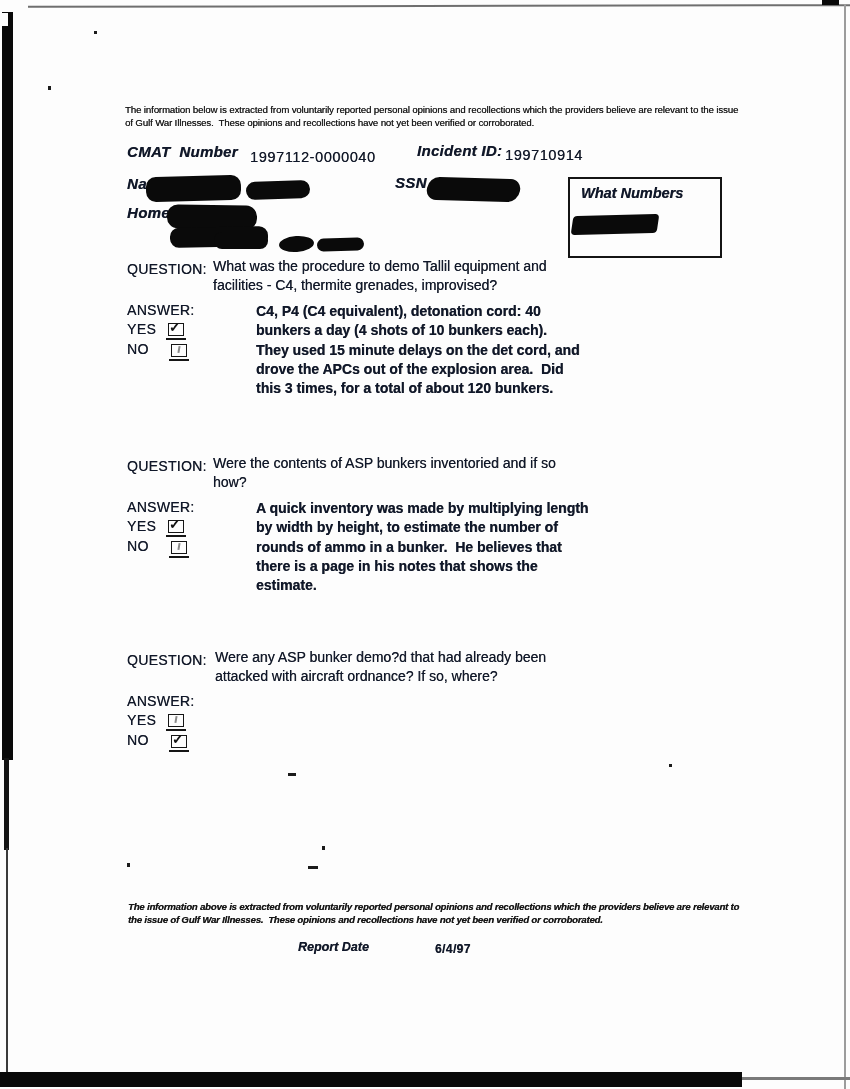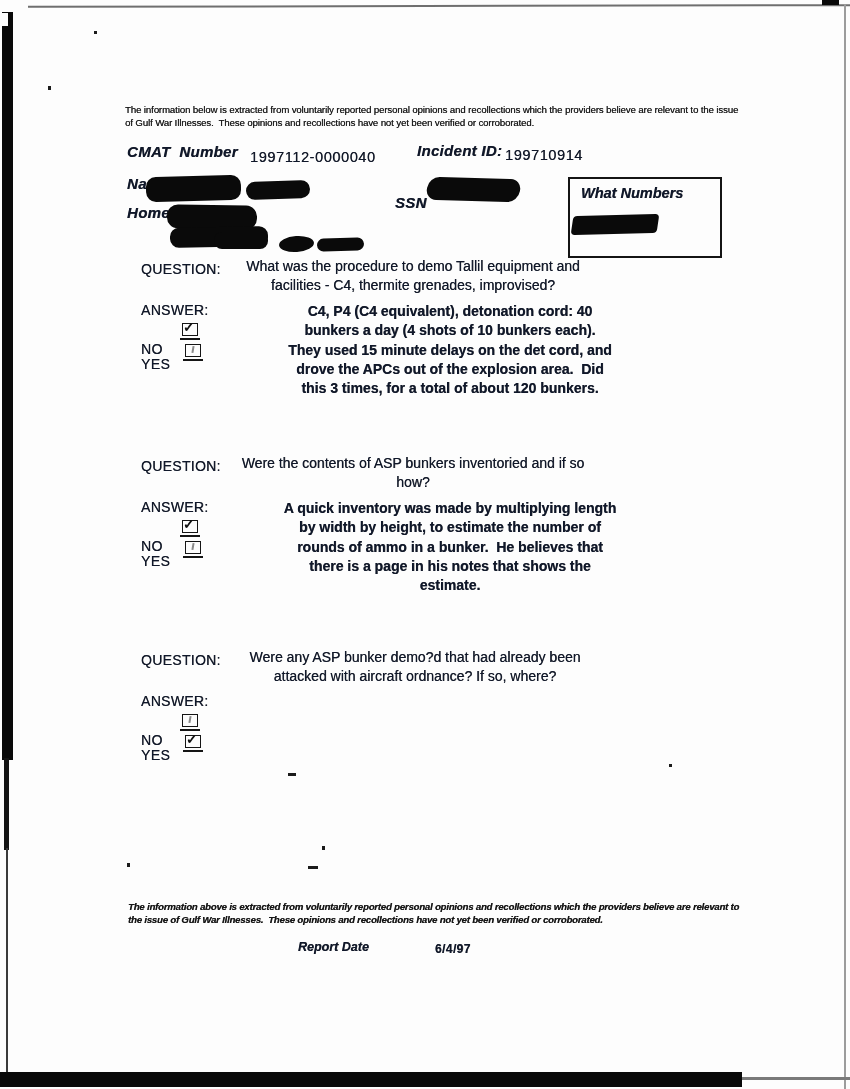--- a/index.html
+++ b/index.html
@@ -13,25 +13,25 @@
   
   .disclaimer{
     font-size:9.6px;letter-spacing:-0.1px;line-height:13px;white-space:pre-wrap;
     text-shadow:0.25px 0 0 rgba(20,20,20,.8);
   }
   .disclaimer.footer{font-style:italic;font-weight:bold;letter-spacing:-0.2px;}
   
   .flabel{font-weight:bold;font-style:italic;font-size:15px;letter-spacing:0.3px;white-space:pre;}
   .fvalue{font-size:14.5px;letter-spacing:0.6px;}
   
-  .qblock{position:absolute;left:141px;width:500px;height:160px;text-align:center;}
+  .qblock{position:absolute;left:127px;width:500px;height:160px;}
   .qlabel{position:absolute;left:0;top:4px;font-size:14px;letter-spacing:0.3px;}
   .qtext{position:absolute;left:86px;top:0;width:372px;font-size:14px;line-height:19.3px;white-space:pre-wrap;}
   .alabel{position:absolute;left:0;top:45px;font-size:14px;letter-spacing:0.3px;}
-  .yeslabel{position:absolute;left:0;top:64px;font-size:14px;letter-spacing:0.4px;margin-top:35px;}
+  .yeslabel{position:absolute;left:0;top:64px;font-size:14px;letter-spacing:0.4px;}
   .nolabel{position:absolute;left:0;top:84px;font-size:14px;letter-spacing:0.4px;}
   .atext{position:absolute;left:129px;top:45px;width:360px;font-size:14px;line-height:19.3px;white-space:pre-wrap;font-weight:bold;}
   
   .cb{position:absolute;width:14px;height:11px;border:1.8px solid #151515;}
   .cb::before{content:"";position:absolute;left:-3px;right:-3px;bottom:-4.5px;height:1.6px;background:#151515;}
   .cb.checked::after{
     content:"\2713";position:absolute;left:0px;top:-5px;font-size:14px;font-weight:bold;color:#111;
   }
   .cb:not(.checked)::after{
     content:"";position:absolute;left:6px;top:1px;width:2px;height:7px;background:#8a8a8a;
@@ -72,21 +72,21 @@
 
 <div class="abs flabel ink" style="left:127px;top:143px;">CMAT  Number</div>
 <div class="abs fvalue ink" style="left:250px;top:149px;">1997112-0000040</div>
 <div class="abs flabel ink" style="left:417px;top:142px;">Incident ID:</div>
 <div class="abs fvalue ink" style="left:505px;top:147px;">199710914</div>
 
 <div class="abs flabel ink" style="left:127px;top:175px;">Nam</div>
 <div class="redact" style="left:146px;top:176px;width:95px;height:25px;border-radius:10px;transform:rotate(-1.5deg);"></div>
 <div class="redact" style="left:246px;top:181px;width:64px;height:18px;border-radius:9px;transform:rotate(-2deg);"></div>
 
-<div class="abs flabel ink" style="left:395px;top:174px;margin-top:20px;">SSN</div>
+<div class="abs flabel ink" style="left:395px;top:174px;">SSN</div>
 <div class="redact" style="left:427px;top:178px;width:93px;height:23px;border-radius:11px;transform:rotate(1.6deg) skewX(-8deg);"></div>
 
 <div class="abs flabel ink" style="left:127px;top:204px;">Home</div>
 <div class="redact" style="left:167px;top:205px;width:90px;height:24px;border-radius:11px;transform:rotate(1deg);"></div>
 <div class="redact" style="left:170px;top:227px;width:98px;height:20px;border-radius:9px;transform:rotate(-1.2deg);"></div>
 <div class="redact" style="left:214px;top:232px;width:54px;height:17px;border-radius:8px;"></div>
 <div class="redact" style="left:279px;top:236px;width:35px;height:16px;border-radius:50%;transform:rotate(-4deg);"></div>
 <div class="redact" style="left:317px;top:238px;width:47px;height:13px;border-radius:7px;transform:rotate(-2deg);"></div>
 
 <div class="phonebox">

